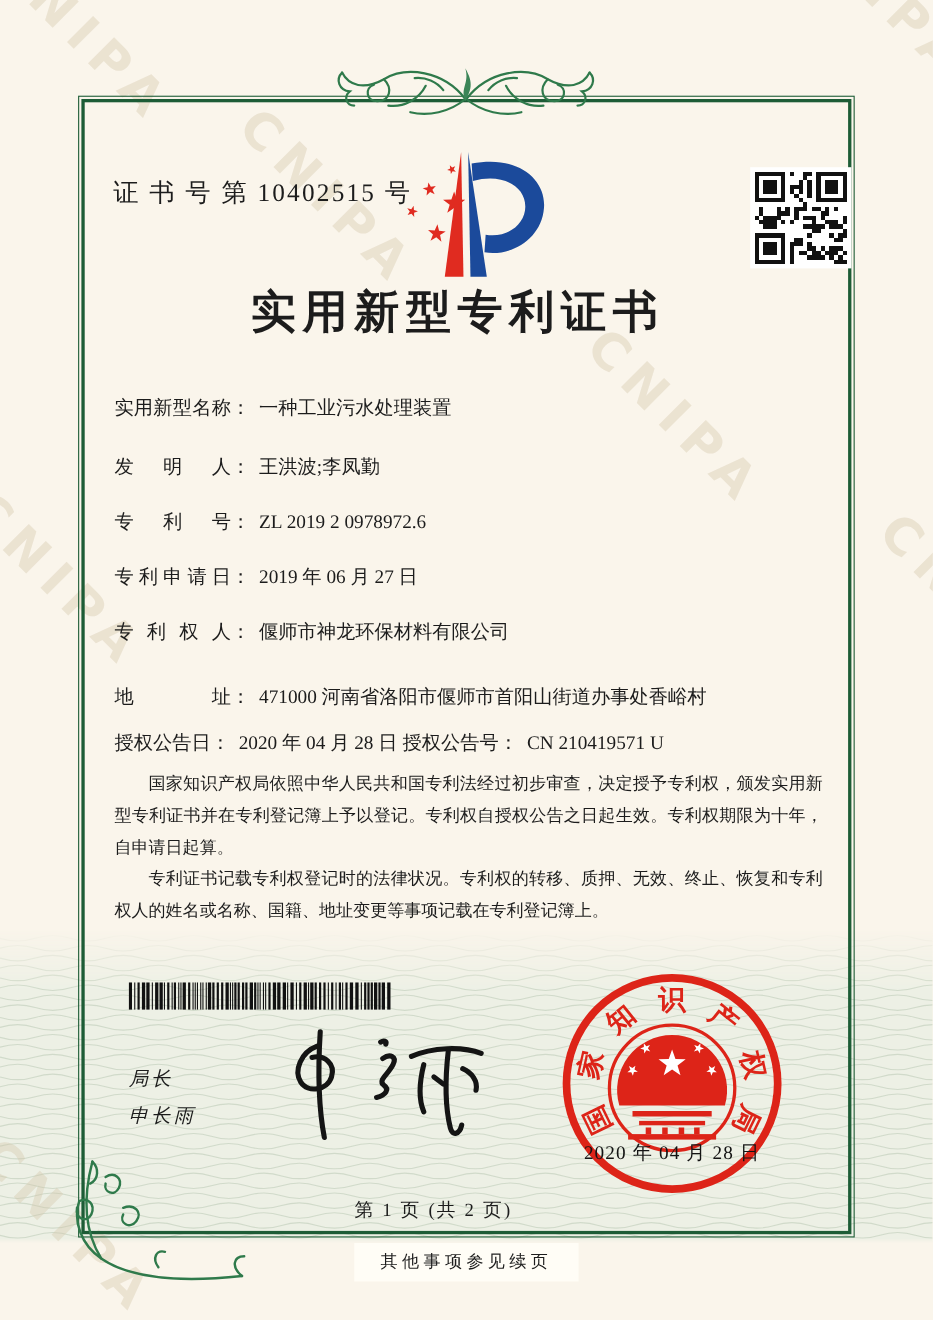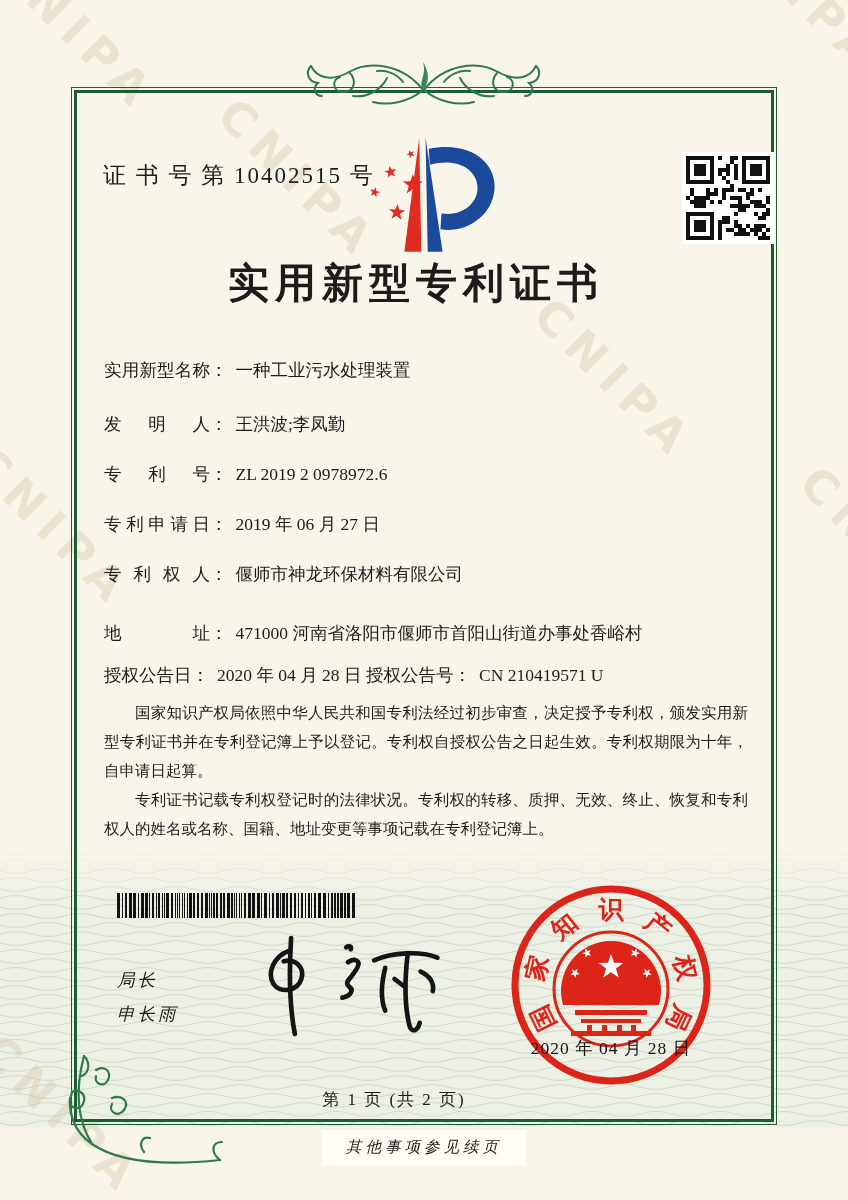--- a/index.html
+++ b/index.html
@@ -39,21 +39,21 @@
   .director{left:117px;top:963px;font-size:17.5px;line-height:34px;letter-spacing:3px;font-style:italic;}
   .signature{left:238px;top:930px;}
   .seal{left:508px;top:882px;width:206px;height:206px;}
   .seal-char{position:absolute;font-size:25px;font-weight:bold;color:#dd2418;
              transform-origin:center;}
   .seal-date{left:505px;top:1036px;width:212px;text-align:center;font-size:17.5px;
              letter-spacing:1px;color:#141414;}
   .page-footer{left:0;top:1088px;width:788px;text-align:center;font-size:17px;letter-spacing:2px;}
   .cont-note{left:0;top:1130px;width:848px;text-align:center;}
   .cont-note span{display:inline-block;background:#fffdf6;padding:7px 24px;
-                  font-size:15.5px;letter-spacing:4px;font-style:italic;}
+                  font-size:15.5px;letter-spacing:4px;}
   .ornament{pointer-events:none;}
 </style>
 </head>
 <body>
 
 <div class="abs waves">
   <svg id="wave-svg" width="848" height="285">
       <path d="M0 8 q16 5 32 0 q16 -5 32 0 q16 5 32 0 q16 -5 32 0 q16 5 32 0 q16 -5 32 0 q16 5 32 0 q16 -5 32 0 q16 5 32 0 q16 -5 32 0 q16 5 32 0 q16 -5 32 0 q16 5 32 0 q16 -5 32 0 q16 5 32 0 q16 -5 32 0 q16 5 32 0 q16 -5 32 0 q16 5 32 0 q16 -5 32 0 q16 5 32 0 q16 -5 32 0 q16 5 32 0 q16 -5 32 0 q16 5 32 0 q16 -5 32 0 q16 5 32 0" fill="none" stroke="#c9d4c3" stroke-width="1" opacity="0.8"></path>
       <path d="M0 17 q16 -5 32 0 q16 5 32 0 q16 -5 32 0 q16 5 32 0 q16 -5 32 0 q16 5 32 0 q16 -5 32 0 q16 5 32 0 q16 -5 32 0 q16 5 32 0 q16 -5 32 0 q16 5 32 0 q16 -5 32 0 q16 5 32 0 q16 -5 32 0 q16 5 32 0 q16 -5 32 0 q16 5 32 0 q16 -5 32 0 q16 5 32 0 q16 -5 32 0 q16 5 32 0 q16 -5 32 0 q16 5 32 0 q16 -5 32 0 q16 5 32 0 q16 -5 32 0" fill="none" stroke="#c9d4c3" stroke-width="1" opacity="0.8"></path>
       <path d="M0 26 q16 5 32 0 q16 -5 32 0 q16 5 32 0 q16 -5 32 0 q16 5 32 0 q16 -5 32 0 q16 5 32 0 q16 -5 32 0 q16 5 32 0 q16 -5 32 0 q16 5 32 0 q16 -5 32 0 q16 5 32 0 q16 -5 32 0 q16 5 32 0 q16 -5 32 0 q16 5 32 0 q16 -5 32 0 q16 5 32 0 q16 -5 32 0 q16 5 32 0 q16 -5 32 0 q16 5 32 0 q16 -5 32 0 q16 5 32 0 q16 -5 32 0 q16 5 32 0" fill="none" stroke="#c9d4c3" stroke-width="1" opacity="0.8"></path>

